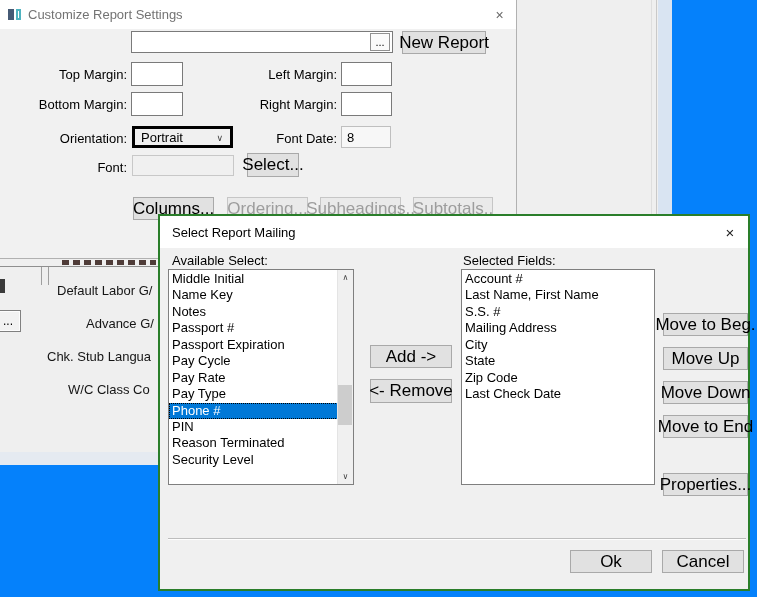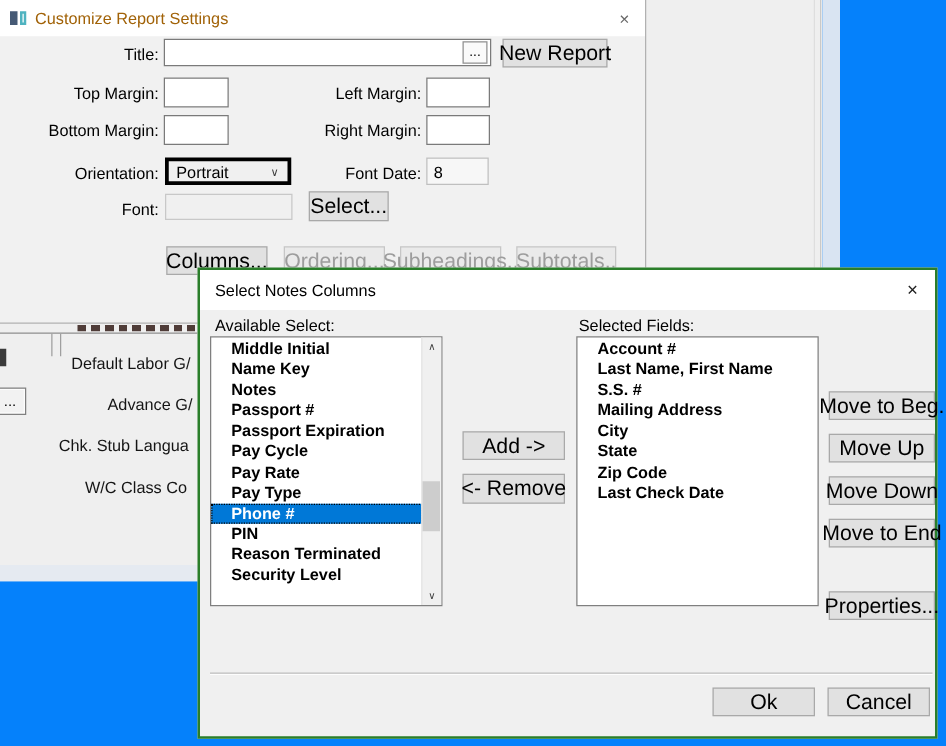--- a/index.html
+++ b/index.html
@@ -30,21 +30,21 @@
   .btn{display:flex;align-items:center;justify-content:center;background:#e1e1e1;
     border:1px solid #a9a9a9;font-size:17px;white-space:nowrap;}
   .btn.disabled{color:#9d9d9d;background:#eaeaea;border-color:#c6c6c6;}
   .input{background:#fff;border:1px solid #7a7a7a;}
   .rlabel{text-align:right;font-size:13px;white-space:nowrap;}
 
   
   .dlg1{left:0;top:0;width:517px;height:259px;background:#f1f1f1;
     border-right:1px solid #b1b1b1;border-bottom:1px solid #b1b1b1;}
   .dlg1-titlebar{left:0;top:0;width:100%;height:29px;background:#fff;}
-  .dlg1-title{left:28px;top:7px;color:#a16207;font-size:13px;white-space:nowrap;}
+  .dlg1-title{left:28px;top:7px;color:#737373;font-size:13px;white-space:nowrap;}
   .dlg1-close{left:483px;top:0;width:33px;height:29px;display:flex;align-items:center;
     justify-content:center;color:#696969;font-size:14px;}
   .app-icon{left:8px;top:8px;width:14px;height:13px;}
   .app-icon .p1{position:absolute;left:0;top:1px;width:6px;height:11px;background:#465a75;}
   .app-icon .p2{position:absolute;left:8px;top:1px;width:5px;height:11px;
     border:2px solid #4fb3c0;box-sizing:border-box;}
   .combo{background:#f0f0f0;border:3px solid #000000;display:flex;align-items:center;
     padding-left:6px;}
   .combo .chev{position:absolute;right:7px;top:4px;font-size:9px;color:#3c3c3c;}
   .robox{background:#f7f7f7;border:1px solid #bfbfbf;display:flex;align-items:center;
@@ -57,22 +57,22 @@
   .dlg2{left:158px;top:214px;width:592px;height:377px;background:#f0f0f0;
     border:2px solid #2a7e2a;}
   .dlg2-titlebar{left:0;top:0;width:588px;height:32px;background:#fff;}
   .dlg2-title{left:12px;top:9px;font-size:13px;color:#000;white-space:nowrap;}
   .dlg2-close{left:552px;top:0;width:36px;height:32px;display:flex;align-items:center;
     justify-content:center;color:#222;font-size:15px;}
   .flabel{font-size:13px;white-space:nowrap;}
   .listbox{background:#fff;border:1px solid #7f7f7f;}
   .list-items{position:absolute;left:0;top:1px;right:0;}
   .avail .list-items{right:15px;}
-  .list-item{height:16.45px;line-height:16.4px;padding-left:16px;font-size:13px;
-    white-space:nowrap;overflow:hidden;font-weight:bold;}
+  .list-item{height:16.45px;line-height:16.4px;padding-left:3px;font-size:13px;
+    white-space:nowrap;overflow:hidden;}
   .list-item.selected{background:#0078d7;color:#fff;outline:1px dotted #000;outline-offset:-1px;}
   .scrollbar{position:absolute;top:0;right:0;bottom:0;width:15px;background:#f0f0f0;
     border-left:1px solid #e4e4e4;}
   .scroll-btn{position:absolute;left:0;width:15px;height:15px;display:flex;
     align-items:center;justify-content:center;font-size:8px;color:#404040;}
   .scroll-btn.up{top:0;}
   .scroll-btn.down{bottom:0;}
   .scroll-thumb{position:absolute;left:0;top:115px;width:14px;height:40px;background:#cdcdcd;}
   .divider{background:#bdbdbd;box-shadow:0 1px 0 #fdfdfd;}
 </style>
@@ -101,21 +101,20 @@
 
   <div class="abs dlg1">
     <div class="abs dlg1-titlebar"></div>
     <div class="abs app-icon">
       <span class="p1"></span>
         <span class="p2"></span>
     </div>
     <div class="abs dlg1-title">Customize Report Settings</div>
     <div class="abs dlg1-close">×</div>
 
-    <div class="abs rlabel" style="left:0;top:36px;width:127px">Title:</div>
     <div class="abs input" style="left:131px;top:31px;width:262px;height:22px"></div>
     <div class="abs dots-btn" style="left:370px;top:33px;width:20px;height:18px">...</div>
     <div class="abs btn" style="left:402px;top:31px;width:84px;height:23px">New Report</div>
 
     <div class="abs rlabel" style="left:0;top:67px;width:127px">Top Margin:</div>
     <div class="abs input" style="left:131px;top:62px;width:52px;height:24px"></div>
     <div class="abs rlabel" style="left:0;top:67px;width:337px">Left Margin:</div>
     <div class="abs input" style="left:341px;top:62px;width:51px;height:24px"></div>
 
     <div class="abs rlabel" style="left:0;top:97px;width:127px">Bottom Margin:</div>
@@ -126,31 +125,31 @@
     <div class="abs rlabel" style="left:0;top:131px;width:127px">Orientation:</div>
     <div class="abs combo" style="left:132px;top:126px;width:101px;height:22px">
       <span>Portrait</span>
       <span class="chev">∨</span>
     </div>
     <div class="abs rlabel" style="left:0;top:131px;width:337px">Font Date:</div>
     <div class="abs robox" style="left:341px;top:126px;width:50px;height:22px">8</div>
 
     <div class="abs rlabel" style="left:0;top:160px;width:127px">Font:</div>
     <div class="abs disbox" style="left:132px;top:155px;width:102px;height:21px"></div>
-    <div class="abs btn" style="left:247px;top:153px;width:64px;height:24px">Select...</div>
+    <div class="abs btn" style="left:247px;top:153px;width:52px;height:24px">Select...</div>
 
     <div class="abs btn disabled" style="left:227px;top:197px;width:81px;height:23px">Ordering...</div>
     <div class="abs btn" style="left:133px;top:197px;width:81px;height:23px">Columns...</div>
     <div class="abs btn disabled" style="left:320px;top:197px;width:81px;height:23px">Subheadings..</div>
     <div class="abs btn disabled" style="left:413px;top:197px;width:80px;height:23px">Subtotals..</div>
   </div>
 
   <div class="abs dlg2">
     <div class="abs dlg2-titlebar"></div>
-    <div class="abs dlg2-title">Select Notes Columns</div>
+    <div class="abs dlg2-title">Select Report Mailing</div>
     <div class="abs dlg2-close">×</div>
 
     <div class="abs flabel" style="left:12px;top:37px">Available Select:</div>
     <div class="abs listbox avail" style="left:8px;top:53px;width:186px;height:216px">
       <div class="list-items">
           <div class="list-item">Middle Initial</div>
           <div class="list-item">Name Key</div>
           <div class="list-item">Notes</div>
           <div class="list-item">Passport #</div>
           <div class="list-item">Passport Expiration</div>

